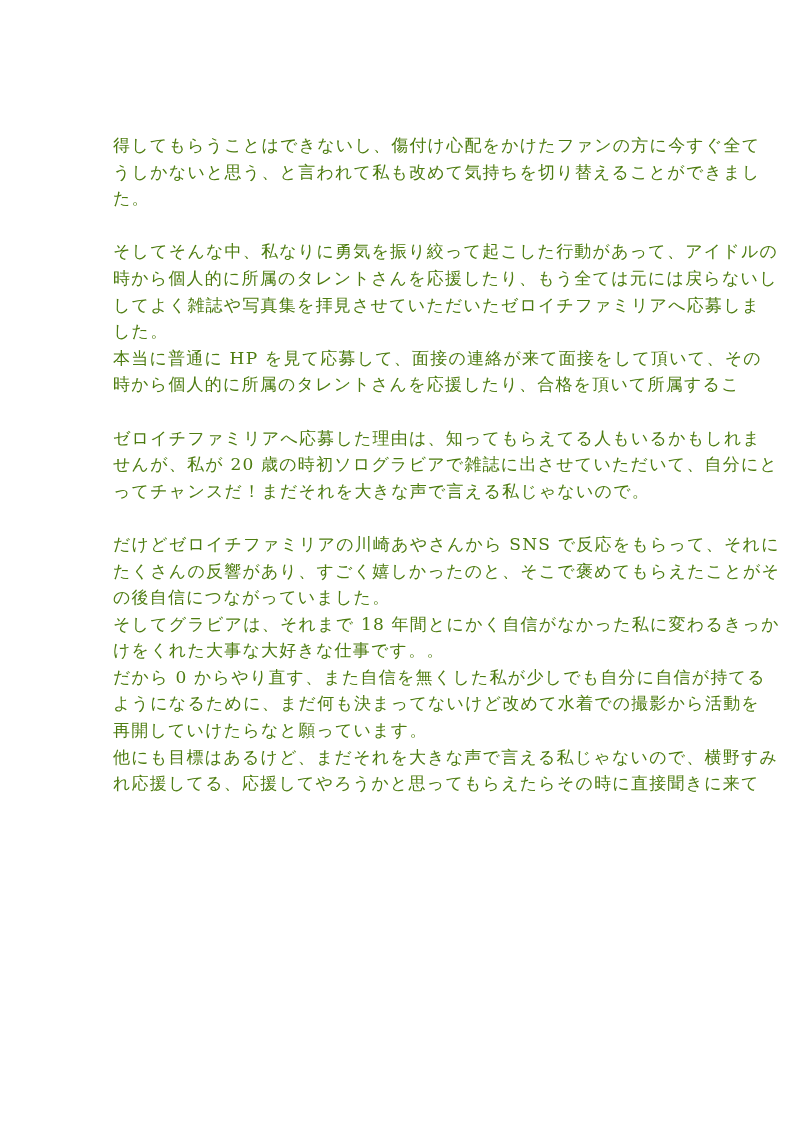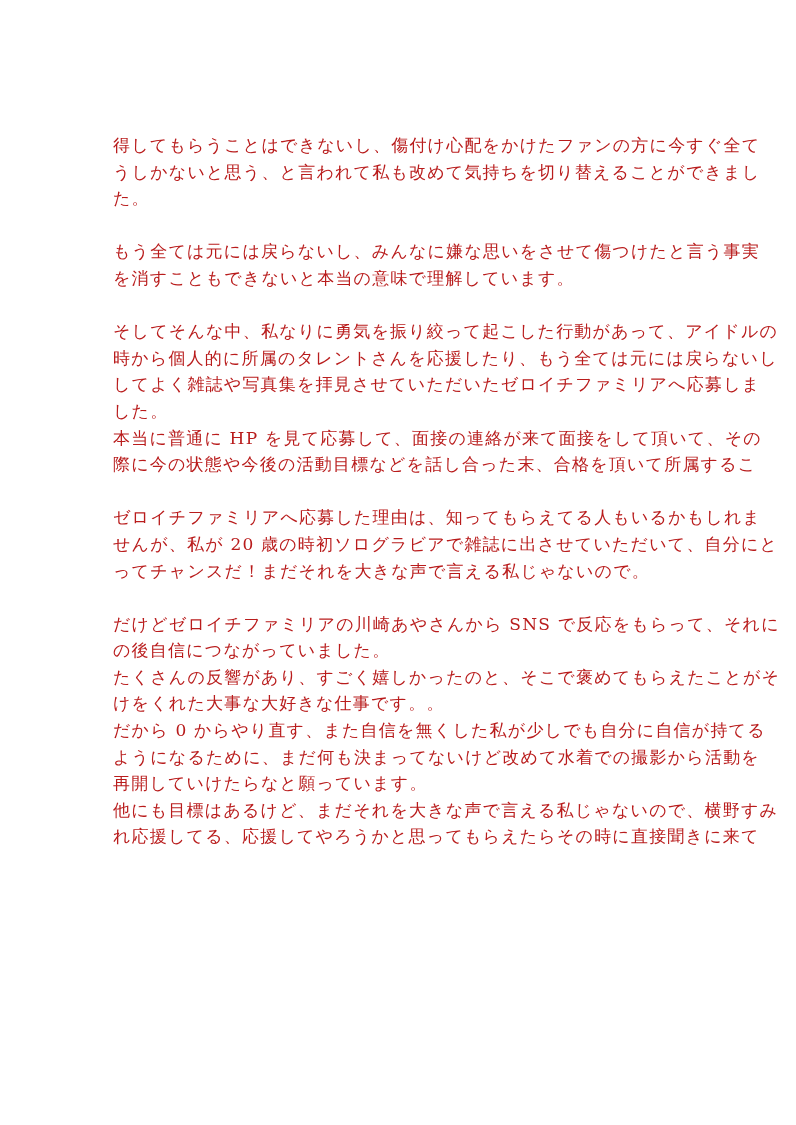--- a/index.html
+++ b/index.html
@@ -11,21 +11,21 @@
     width: 796px;
     height: 1125px;
     position: relative;
     overflow: hidden;
   }
   .page {
     position: absolute;
     left: 113px;
     top: 132px;
     width: 571px;
-    color: #b91c1c;
+    color: #4d7c0f;
     font-family: "DejaVu Serif", "Liberation Serif", serif;
     font-size: 17px;
     line-height: 26.6px;
     letter-spacing: 1.2px;
   }
   .para {
     margin: 0 0 26.6px 0;
     text-align: justify;
     text-justify: inter-character;
   }
@@ -42,40 +42,37 @@
 </head>
 <body>
 
 <div class="page">
   <p class="para">
     <span class="line">得してもらうことはできないし、傷付け心配をかけたファンの方に今すぐ全て</span>
     <span class="line">うしかないと思う、と言われて私も改めて気持ちを切り替えることができまし</span>
     <span class="line last">た。</span>
   </p>
   <p class="para">
-    <span class="line">もう全ては元には戻らないし、みんなに嫌な思いをさせて傷つけたと言う事実</span>
-    <span class="line last">を消すこともできないと本当の意味で理解しています。</span>
-  </p>
-  <p class="para">
     <span class="line">そしてそんな中、私なりに勇気を振り絞って起こした行動があって、アイドルの</span>
     <span class="line">時から個人的に所属のタレントさんを応援したり、もう全ては元には戻らないし</span>
     <span class="line">してよく雑誌や写真集を拝見させていただいたゼロイチファミリアへ応募しま</span>
     <span class="line last">した。</span>
     <span class="line">本当に普通に HP を見て応募して、面接の連絡が来て面接をして頂いて、その</span>
-    <span class="line">際に今の状態や今後の活動目標などを話し合った末、合格を頂いて所属するこ</span>
+    <span class="line">時から個人的に所属のタレントさんを応援したり、合格を頂いて所属するこ</span>
   </p>
   <p class="para">
     <span class="line">ゼロイチファミリアへ応募した理由は、知ってもらえてる人もいるかもしれま</span>
     <span class="line">せんが、私が 20 歳の時初ソログラビアで雑誌に出させていただいて、自分にと</span>
     <span class="line last">ってチャンスだ！まだそれを大きな声で言える私じゃないので。</span>
   </p>
   <p class="para">
     <span class="line">だけどゼロイチファミリアの川崎あやさんから SNS で反応をもらって、それに</span>
+    <span class="line">たくさんの反響があり、すごく嬉しかったのと、そこで褒めてもらえたことがそ</span>
     <span class="line last">の後自信につながっていました。</span>
-    <span class="line">たくさんの反響があり、すごく嬉しかったのと、そこで褒めてもらえたことがそ</span>
+    <span class="line">そしてグラビアは、それまで 18 年間とにかく自信がなかった私に変わるきっか</span>
     <span class="line last">けをくれた大事な大好きな仕事です。。</span>
     <span class="line">だから 0 からやり直す、また自信を無くした私が少しでも自分に自信が持てる</span>
     <span class="line">ようになるために、まだ何も決まってないけど改めて水着での撮影から活動を</span>
     <span class="line last">再開していけたらなと願っています。</span>
     <span class="line">他にも目標はあるけど、まだそれを大きな声で言える私じゃないので、横野すみ</span>
     <span class="line">れ応援してる、応援してやろうかと思ってもらえたらその時に直接聞きに来て</span>
   </p>
 </div>
 
 </body></html>

